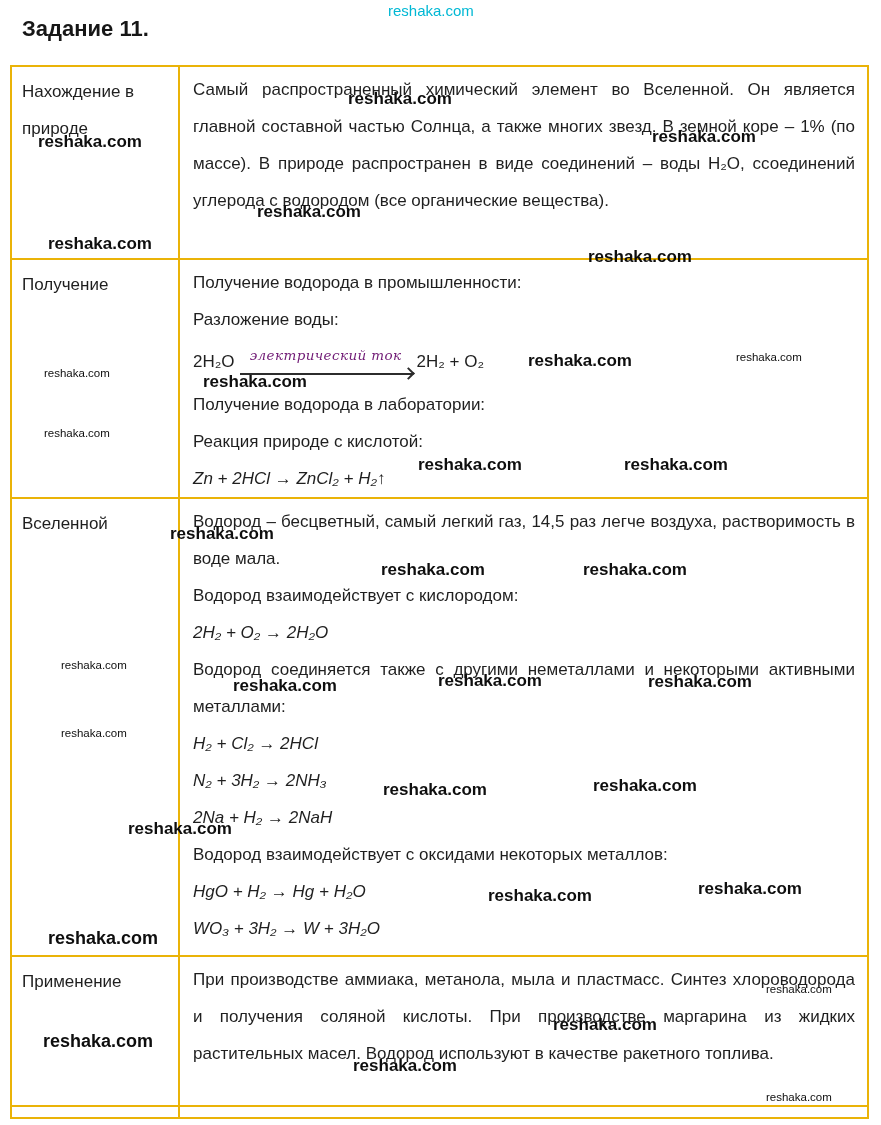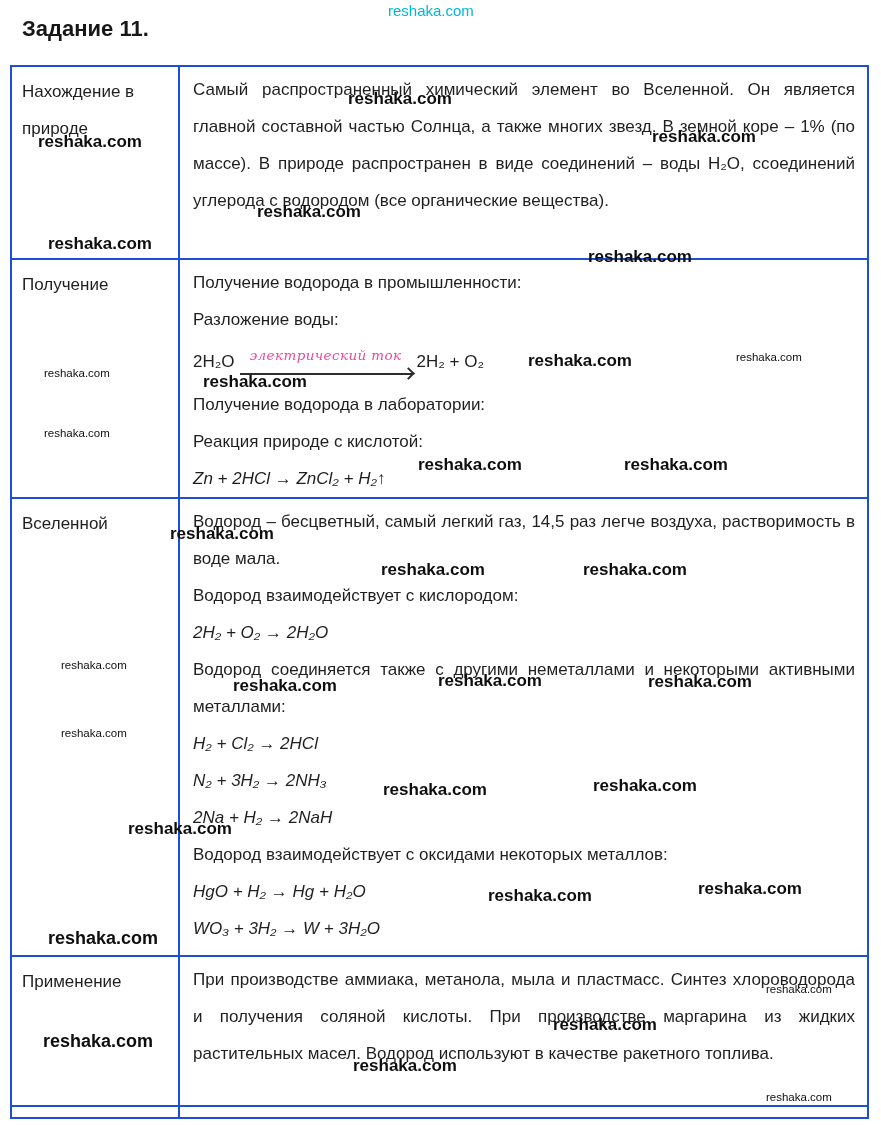--- a/index.html
+++ b/index.html
@@ -10,21 +10,21 @@
   }
   .title {
     position:absolute; left:22px; top:16px; margin:0;
     font-size:22px; font-weight:700; color:#161616;
   }
   table.doc {
     position:absolute; left:10px; top:65px; width:859px;
     border-collapse:collapse; table-layout:fixed;
   }
   table.doc td {
-    border:2px solid #1d4ed8; vertical-align:top;
+    border:2px solid #eab308; vertical-align:top;
   }
   td.label-cell {
     width:150px; padding:6px 6px 0 10px;
     font-size:17px; line-height:37px; color:#1f1f1f;
   }
   td.body-cell {
     padding:4px 12px 0 13px; font-size:17px; color:#1f1f1f;margin-left:44px;
   }
   .body-cell p { margin:0; font-size:17px; line-height:37px; }
   .just { text-align:justify; }
@@ -33,21 +33,21 @@
   tr.r-production  { height:239px;border-radius:16px; }
   tr.r-properties  { height:458px; }
   tr.r-application { height:150px; }
   tr.r-empty       { height:12px; }
 
   
   .equation { display:flex; align-items:center; height:48px; font-size:17px; }
   .rxn-arrow { display:flex; flex-direction:column; align-items:center; margin:0 5px; }
   .rxn-label {
     font-family:"DejaVu Serif","Liberation Serif",serif;
-    font-style:italic; font-size:13.5px; color:#ec4899;
+    font-style:italic; font-size:13.5px; color:#701a75;
     line-height:1; padding-bottom:3px; letter-spacing:0.4px; white-space:nowrap;
   }
   .rxn-shaft { width:172px; height:8px; border-bottom:2px solid #2c2c2c; position:relative; }
   .rxn-shaft::after {
     content:""; position:absolute; right:-1px; bottom:-5px;
     width:7px; height:7px;
     border-top:2px solid #2c2c2c; border-right:2px solid #2c2c2c;
     transform:rotate(45deg);
   }
 

